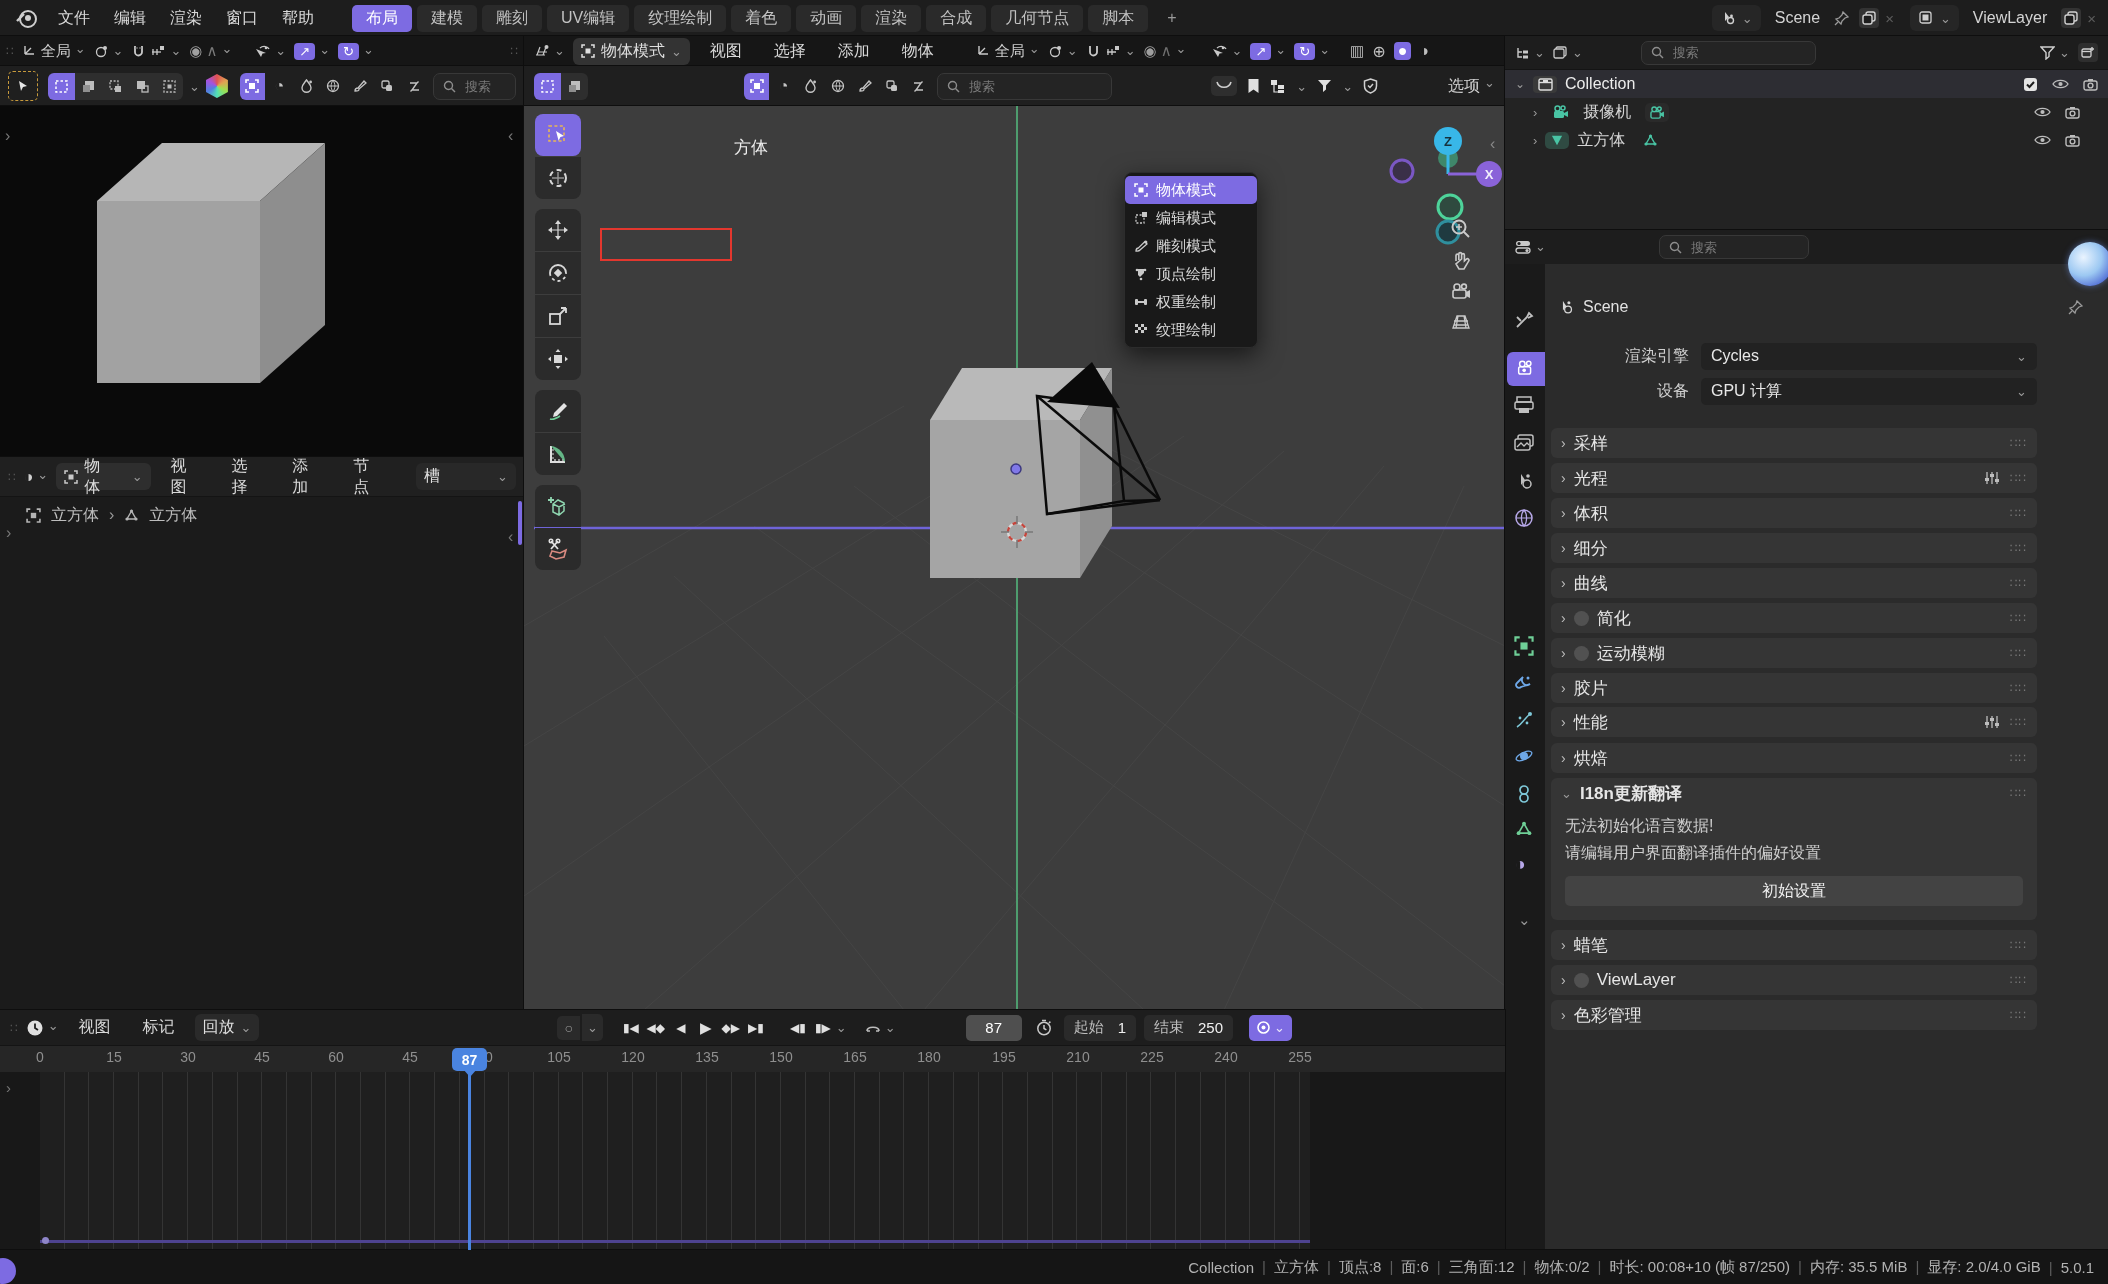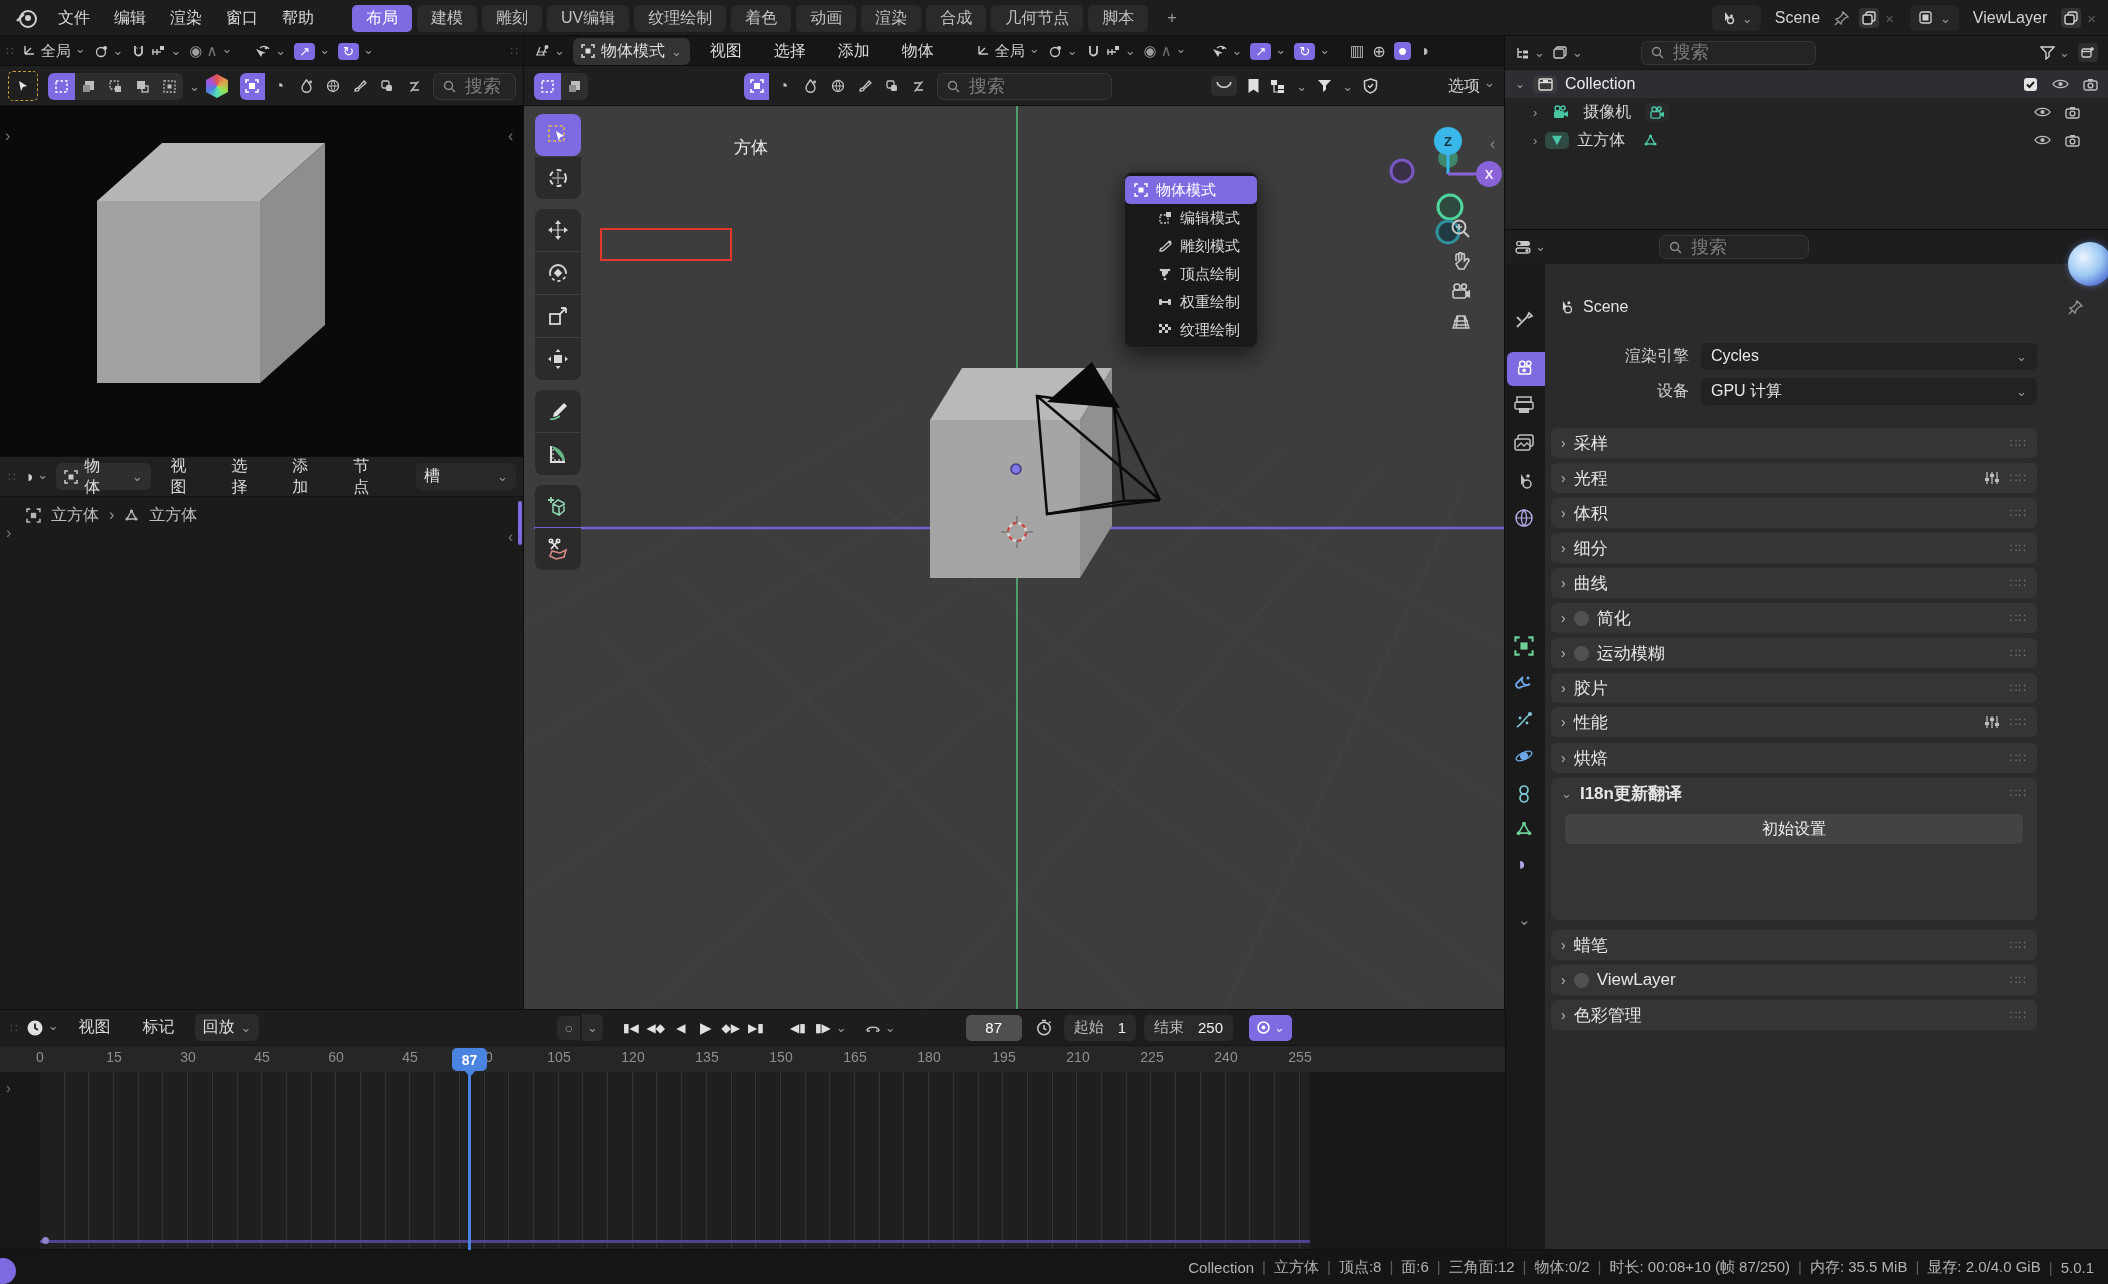--- a/index.html
+++ b/index.html
@@ -13,32 +13,32 @@
   .menu-item{padding:0 12px;font-size:16px;color:#d8d8d8;border-radius:4px;height:26px;display:flex;align-items:center;cursor:default;}
   .wstab{padding:0 14px;font-size:16px;color:#c2c2c2;height:27px;display:flex;align-items:center;border-radius:5px;background:#2a2a2a;margin-right:5px;}
   .wstab.active{background:#7d6be2;color:#fff;}
   .pill{background:#2e2e2e;border-radius:6px;display:flex;align-items:center;gap:6px;padding:0 8px;height:27px;font-size:16px;color:#dedede;}
   .hbtn{display:flex;align-items:flex-start;gap:4px;color:#cfcfcf;font-size:15px;}
   .seg{width:27px;height:27px;background:#2e2e2e;display:flex;align-items:center;justify-content:center;}
   .seg.first{border-radius:6px 0 0 6px;}
   .seg.last{border-radius:0 6px 6px 0;}
   .seg.on{background:#7d6be2;}
   .searchpill{background:#242424;border:1px solid #383838;border-radius:7px;height:27px;display:flex;align-items:center;gap:7px;padding:0 9px;}
-  .searchpill input{background:transparent;border:none;outline:none;color:#fdba74;font-size:18px;width:100%;}
+  .searchpill input{background:transparent;border:none;outline:none;color:#fdba74;font-size:13px;width:100%;}
   .searchpill input::placeholder{color:#7b7b7b;}
   .toolbtn{width:46px;height:42px;background:#2b2b2b;display:flex;align-items:center;justify-content:center;border-radius:0;}
   .toolbtn.on{background:#7d6be2;border-radius:8px 8px 0 0;}
   .psec{position:absolute;left:46px;width:486px;height:30px;background:#353535;border-radius:6px;display:flex;align-items:center;gap:8px;padding:0 10px;font-size:17px;color:#e6e6e6;}
   .psec .exp{color:#bdbdbd;font-size:14px;}
   .pdots{margin-left:auto;color:#777;font-size:12px;letter-spacing:1px;}
   .togglec{width:15px;height:15px;border-radius:50%;background:#515151;}
   .olicon{width:30px;display:flex;justify-content:center;}
   .vlabel{font-size:16px;color:#d4d4d4;}
   .menu-pop{position:absolute;left:600px;top:66px;width:134px;background:#191919;border:1px solid #2c2c2c;border-radius:8px;z-index:60;box-shadow:0 8px 24px rgba(0,0,0,.6);padding:3px 0;}
-  .mp-item{height:28px;display:flex;align-items:center;gap:8px;padding:0 9px;font-size:15px;color:#d9d9d9;margin-left:24px;}
+  .mp-item{height:28px;display:flex;align-items:center;gap:8px;padding:0 9px;font-size:15px;color:#d9d9d9;}
   .mp-item.sel{background:#7d6be2;color:#fff;border-radius:5px;margin:0 0px;}
   .tick{position:absolute;top:3px;transform:translateX(-50%);font-size:14px;color:#8f8f8f;}
   .transportb{width:24px;height:24px;display:flex;align-items:center;justify-content:center;color:#e0e0e0;font-size:12px;background:transparent;}
   .statusitem{color:#b2b2b2;font-size:15px;}
   .statusitem + .statusitem::before{content:"|";color:#5d5d5d;margin:0 8px;}
   svg{display:block;}
 </style>
 </head>
 <body>
 
@@ -1101,20 +1101,24 @@
         <span>烘焙</span>
         <span class="pdots">∷∷</span>
       </div>
 
     <div class="abs" style="left:46px;top:548px;width:486px;height:142px;background:#353535;border-radius:6px;">
       <div class="row" style="height:30px;padding:0 10px;gap:8px;font-size:17px;color:#e6e6e6;">
         <span class="exp chev">⌄</span>
         <span style="font-weight:bold;">I18n更新翻译</span>
         <span class="pdots">∷∷</span>
       </div>
+      <div style="padding:4px 14px;font-size:16px;color:#cdcdcd;line-height:1.7;">
+        <div>无法初始化语言数据!</div>
+        <div>请编辑用户界面翻译插件的偏好设置</div>
+      </div>
       <div style="margin:6px 14px 0;height:30px;background:#434343;border-radius:5px;display:flex;align-items:center;justify-content:center;font-size:16px;color:#eee;">初始设置</div>
     </div>
 
     <div class="psec" style="top:700px;">
         <span class="exp">›</span>
         <span>蜡笔</span>
         <span class="pdots">∷∷</span>
       </div>
     <div class="psec" style="top:735px;">
         <span class="exp">›</span>

